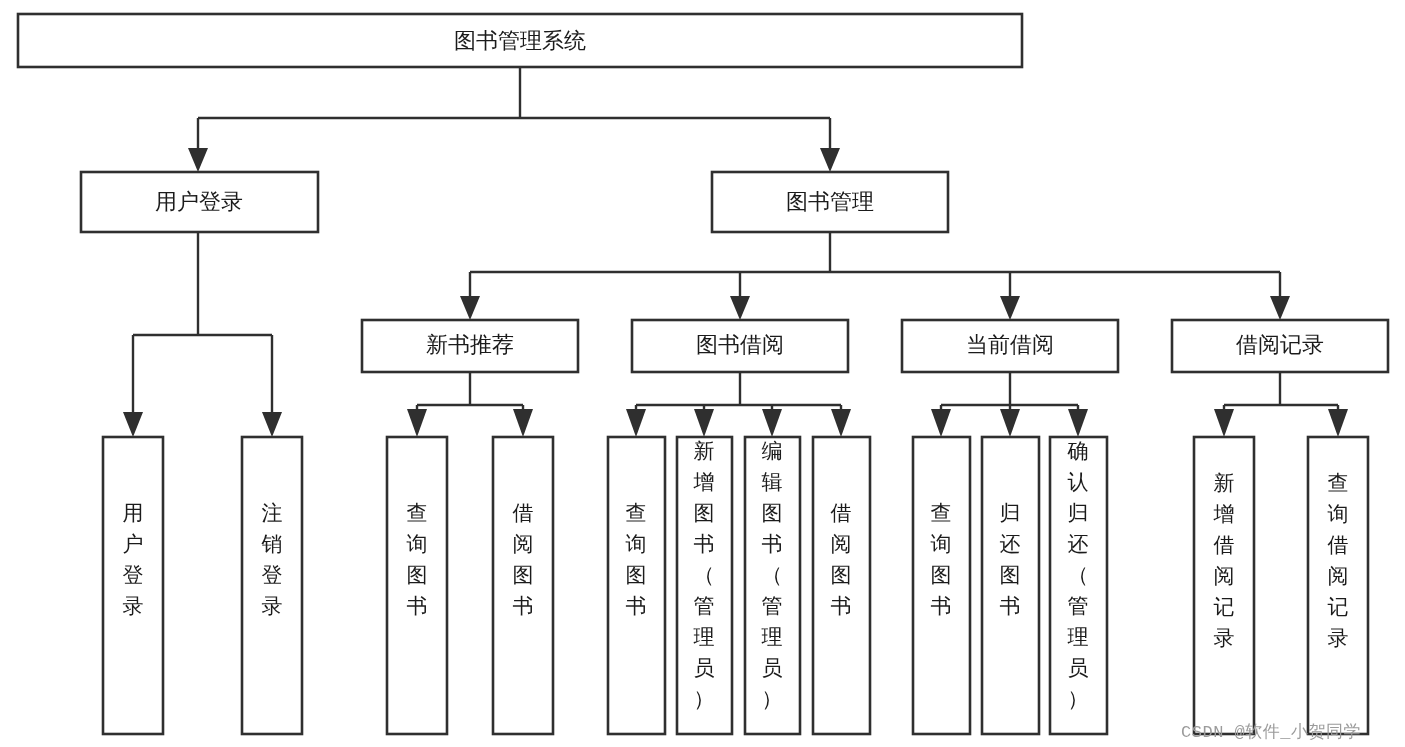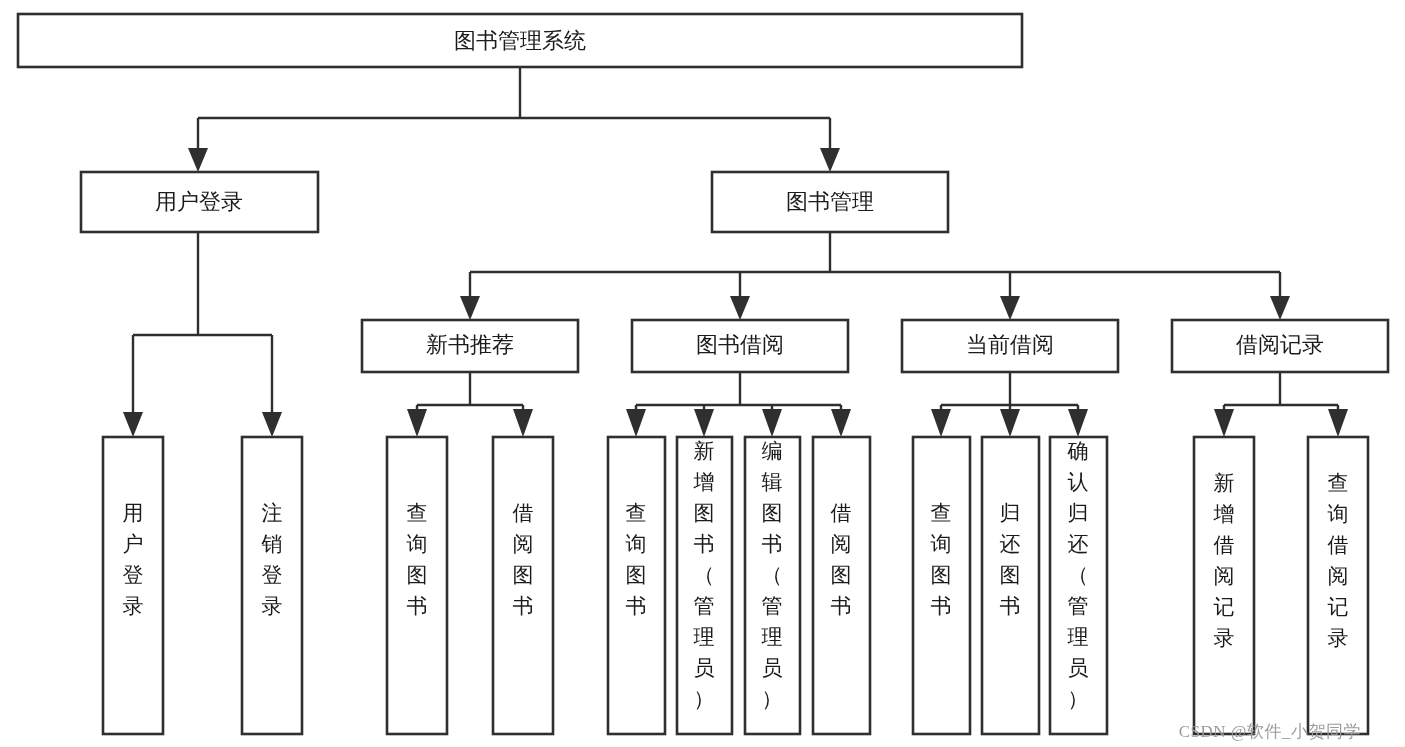--- a/index.html
+++ b/index.html
@@ -51,21 +51,21 @@
   .node-label-v {
     font-family: "DejaVu Sans", "Liberation Sans", sans-serif;
     font-size: 21px;
     fill: #1b1b1b;
     text-anchor: middle;
   }
   .watermark {
     position: absolute;
     right: 8px;
     bottom: 4px;
-    font-family: Liberation Serif, serif;
+    font-family: Liberation Mono, monospace;
     font-size: 17px;
     color: #9b9b9b;
     white-space: nowrap;
     letter-spacing: 0.5px;
   }
 </style>
 </head>
 <body>
 
 <div id="diagram-root">

